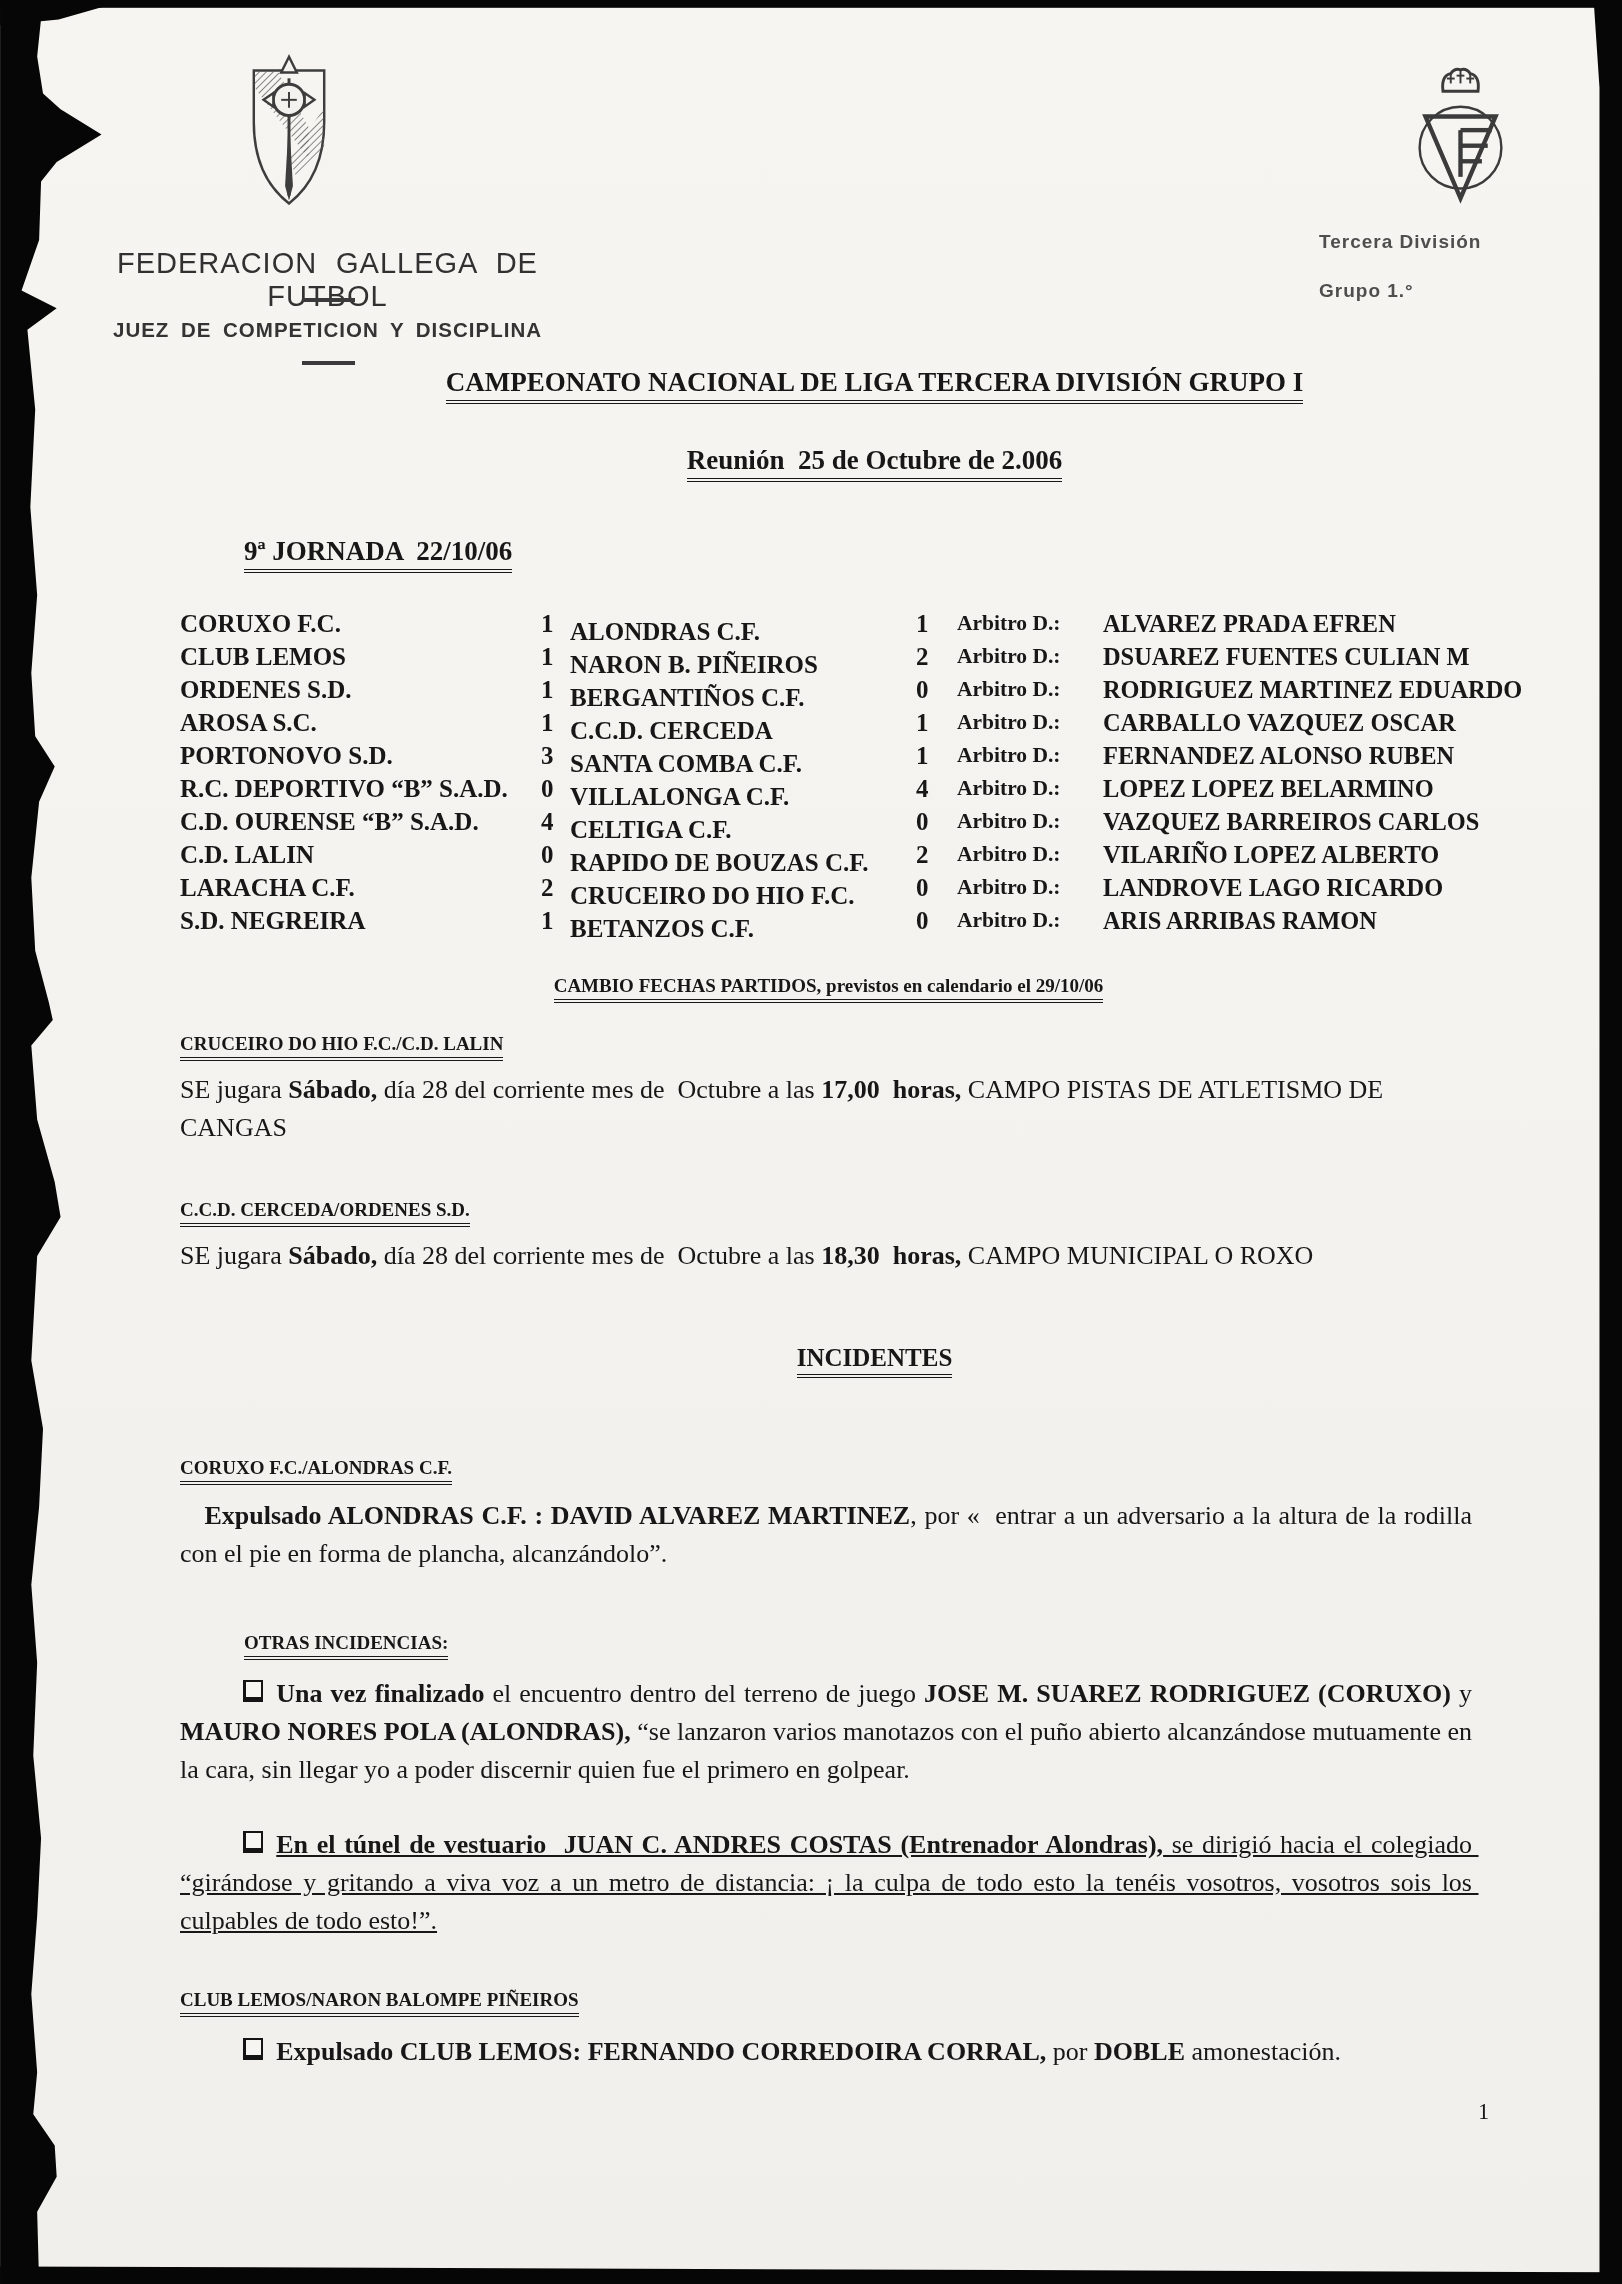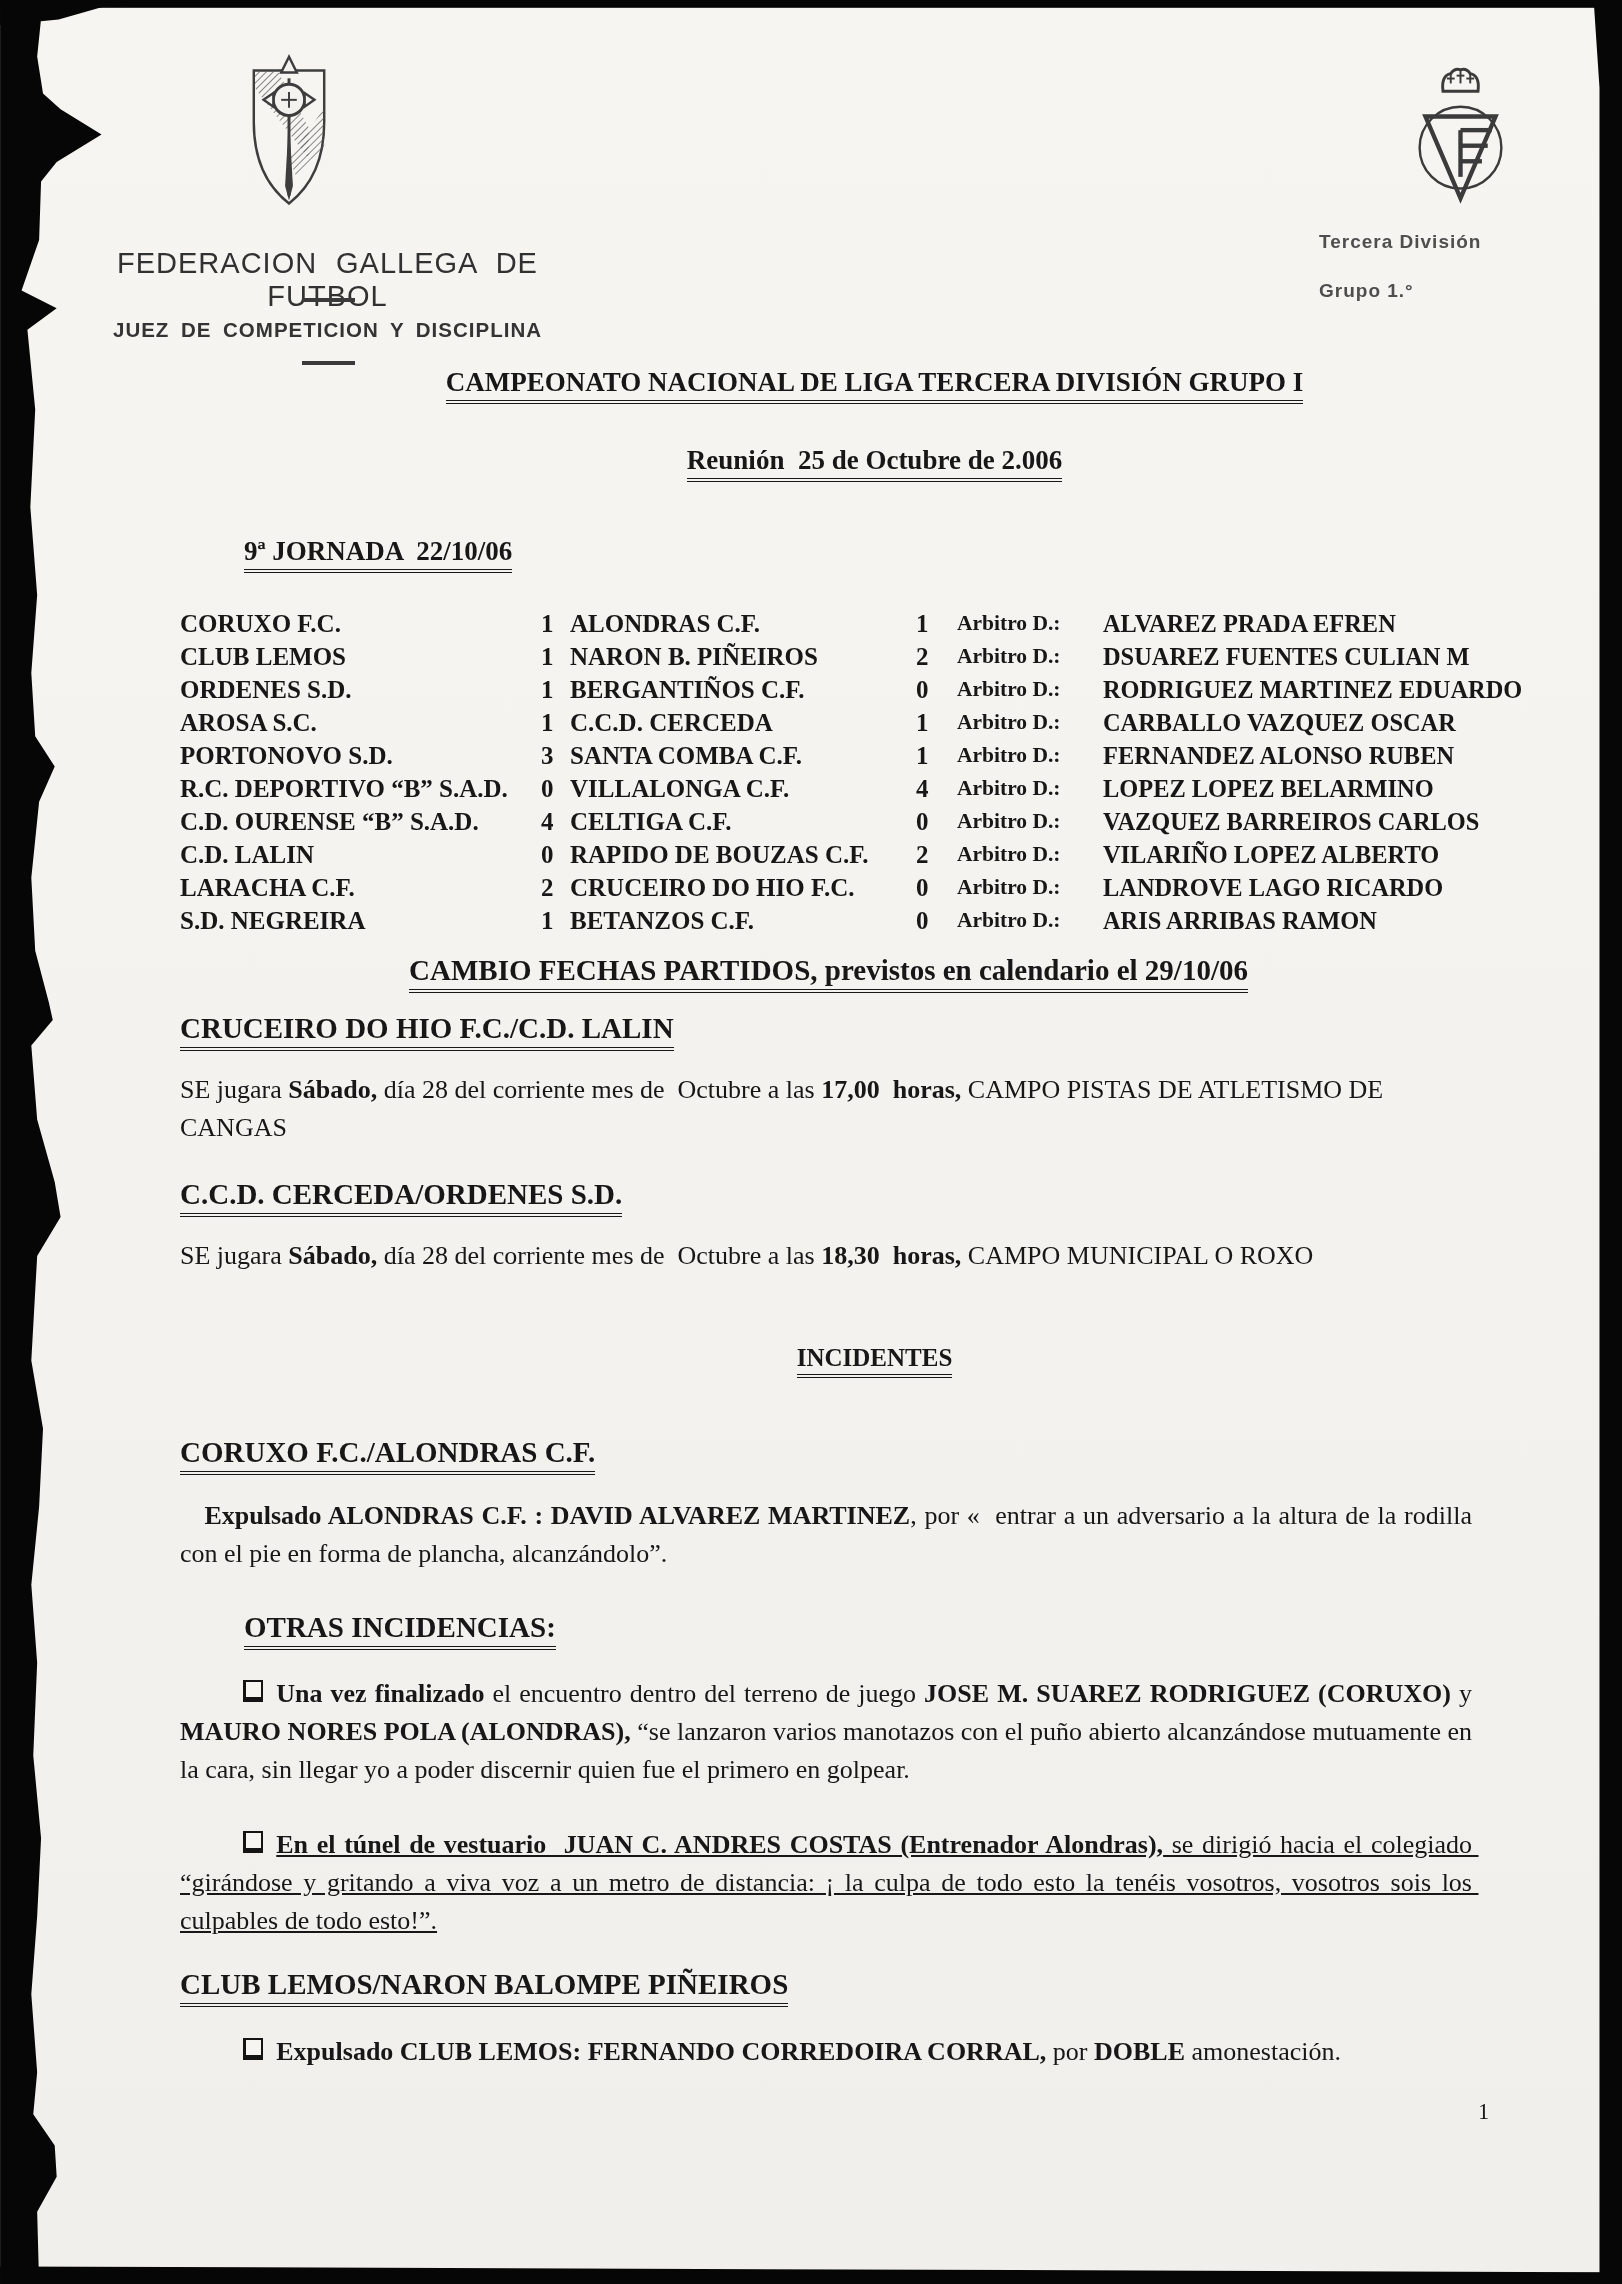--- a/index.html
+++ b/index.html
@@ -32,28 +32,28 @@
     font-family:"Liberation Sans","DejaVu Sans",sans-serif;
     font-weight:600;font-size:19px;color:#4e4e4e;letter-spacing:1px;line-height:49px;
   }
   
   .center-line{left:180px;width:1389px;text-align:center;}
   .center-line2{left:180px;width:1297px;text-align:center;}
   .u{border-bottom:4.9px double #181818;padding-bottom:2px;display:inline-block;white-space:pre-wrap;}
   .t-title{font-size:27px;font-weight:700;}
   .t-meeting{font-size:27px;font-weight:700;}
   .t-jornada{font-size:27px;font-weight:700;}
-  .t-h25{font-size:29px;font-weight:700;}
+  .t-h25{font-size:19px;font-weight:700;margin-top:21px;}
   .t-h26{font-size:25px;font-weight:700;}
   
   .match-rows{left:180px;top:607px;width:1399px;}
   .match-row{display:flex;height:33px;line-height:33px;font-weight:700;font-size:25px;}
   .c-home{width:361px;}
   .c-score{width:29px;}
-  .c-away{width:346px;}
+  .c-away{width:346px;margin-top:8px;}
   .c-score2{width:41px;}
   .c-arb{width:146px;font-size:21.5px;}
   .c-ref{flex:1;font-size:24.4px;}
   
   .para{font-size:26px;line-height:38px;width:1292px;white-space:pre-wrap;}
   .just{text-align:justify;}
   .ind25{text-indent:24.4px;}
   .ind65{text-indent:63px;}
   .seg-bold{font-weight:700;}
   .bullet{

